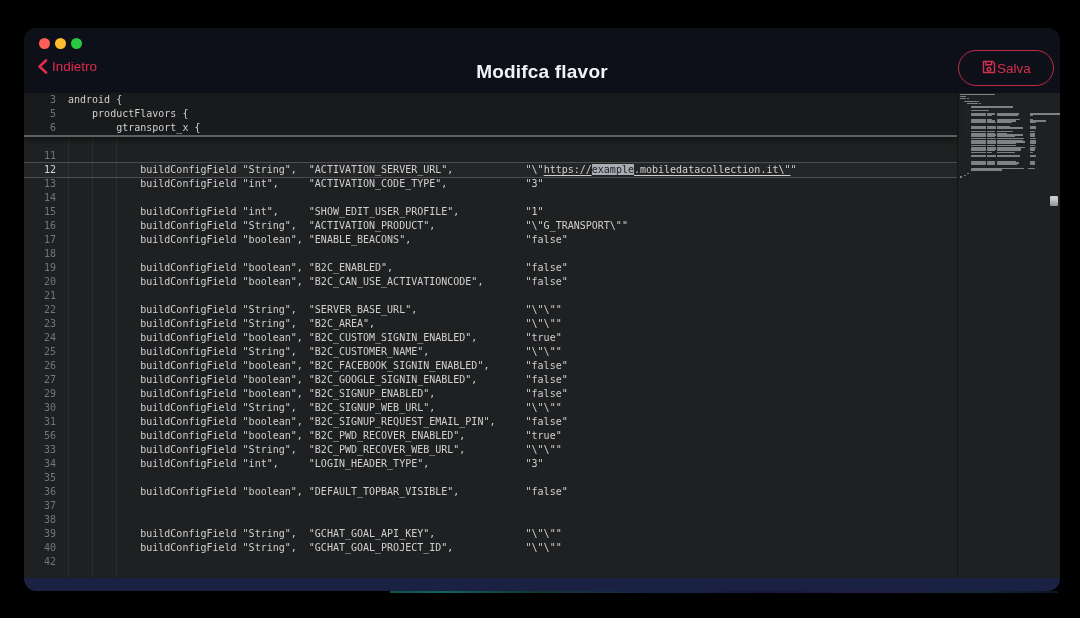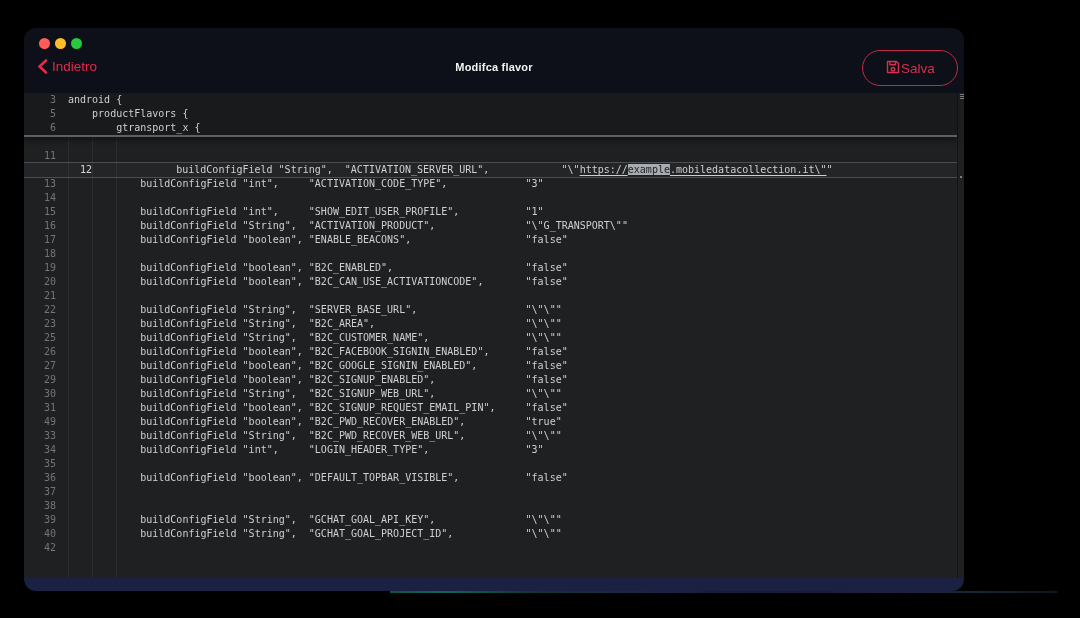--- a/index.html
+++ b/index.html
@@ -1,42 +1,42 @@
 <!DOCTYPE html>
 <html><head>
 <meta charset="utf-8">
 <style>
   html,body{margin:0;padding:0;background:#000;}
   .stage{position:relative;width:1080px;height:618px;background:#000;overflow:hidden;
          font-family:"Liberation Sans",sans-serif;}
-  .win{position:absolute;left:24px;top:28px;width:940px;height:563px;border-radius:12px;
+  .win{position:absolute;left:24px;top:28px;width:1036px;height:563px;border-radius:12px;
        background:#0d1018;overflow:hidden;}
   
   .traffic{position:absolute;left:15px;top:10px;display:flex;gap:5px;}
   .light{width:11px;height:11px;border-radius:50%;}
   .back{position:absolute;left:13px;top:31px;display:flex;align-items:center;gap:4px;
         color:#e02b4d;font-size:13.5px;cursor:default;}
   .back svg{display:block;}
   .title{position:absolute;left:0;top:33px;width:100%;text-align:center;color:#f2f3f5;
-         font-size:11px;font-weight:bold;letter-spacing:.2px;}
+         font-size:19px;font-weight:bold;letter-spacing:.2px;}
   .savebtn{position:absolute;right:6px;top:22px;width:94px;height:34px;border:1.5px solid #c22b45;
            border-radius:18px;display:flex;align-items:center;justify-content:center;
            color:#d5304e;font-size:13.5px;background:transparent;}
   
   .editor{position:absolute;left:0;top:65px;width:1036px;height:485px;background:#1f2021;
           overflow:hidden;}
   .guides{position:absolute;top:44px;left:0;width:933px;height:440px;pointer-events:none;}
   .guide{position:absolute;top:0;bottom:0;width:1px;background:rgba(255,255,255,0.06);}
   .rows{position:absolute;left:0;top:44px;width:933px;margin-top:12px;}
   .crow{display:flex;height:14px;line-height:14px;font-family:"DejaVu Sans Mono",monospace;
         font-size:10px;white-space:pre;}
   .crow.current{background:rgba(255,255,255,0.025);
         box-shadow:0 -1px 0 rgba(160,164,170,0.35), 0 1px 0 rgba(160,164,170,0.35);}
   .lnum{display:inline-block;width:32px;text-align:right;color:#71767b;flex:0 0 32px;}
-  .crow.current .lnum{color:#d3d7db;padding-left:36px;}
+  .crow.current .lnum{color:#d3d7db;}
   .ctext{display:inline-block;margin-left:12px;color:#cfcfcf;}
   .link{text-decoration:underline;text-underline-offset:2px;}
   .hl{background:#a7adb3;color:#1f2021;}
   
   .sticky{position:absolute;left:0;top:0;width:933px;height:42px;background:#191a1b;
           border-bottom:2px solid #5c6064;box-shadow:0 3px 6px rgba(0,0,0,0.45);z-index:3;}
   .sticky .crow{background:transparent;}
   
   .minimap{position:absolute;left:933px;top:0;width:91px;height:485px;background:#1f2021;
            border-left:1px solid rgba(0,0,0,0.35);}
@@ -99,27 +99,28 @@
           <div class="crow"><span class="lnum">14</span><span class="ctext"><span></span></span></div>
           <div class="crow"><span class="lnum">15</span><span class="ctext"><span>            buildConfigField "int",     "SHOW_EDIT_USER_PROFILE",           "1"</span></span></div>
           <div class="crow"><span class="lnum">16</span><span class="ctext"><span>            buildConfigField "String",  "ACTIVATION_PRODUCT",               "\"G_TRANSPORT\""</span></span></div>
           <div class="crow"><span class="lnum">17</span><span class="ctext"><span>            buildConfigField "boolean", "ENABLE_BEACONS",                   "false"</span></span></div>
           <div class="crow"><span class="lnum">18</span><span class="ctext"><span></span></span></div>
           <div class="crow"><span class="lnum">19</span><span class="ctext"><span>            buildConfigField "boolean", "B2C_ENABLED",                      "false"</span></span></div>
           <div class="crow"><span class="lnum">20</span><span class="ctext"><span>            buildConfigField "boolean", "B2C_CAN_USE_ACTIVATIONCODE",       "false"</span></span></div>
           <div class="crow"><span class="lnum">21</span><span class="ctext"><span></span></span></div>
           <div class="crow"><span class="lnum">22</span><span class="ctext"><span>            buildConfigField "String",  "SERVER_BASE_URL",                  "\"\""</span></span></div>
           <div class="crow"><span class="lnum">23</span><span class="ctext"><span>            buildConfigField "String",  "B2C_AREA",                         "\"\""</span></span></div>
+          <div class="crow"><span class="lnum">24</span><span class="ctext"><span>            buildConfigField "boolean", "B2C_CUSTOM_SIGNIN_ENABLED",        "true"</span></span></div>
           <div class="crow"><span class="lnum">25</span><span class="ctext"><span>            buildConfigField "String",  "B2C_CUSTOMER_NAME",                "\"\""</span></span></div>
           <div class="crow"><span class="lnum">26</span><span class="ctext"><span>            buildConfigField "boolean", "B2C_FACEBOOK_SIGNIN_ENABLED",      "false"</span></span></div>
           <div class="crow"><span class="lnum">27</span><span class="ctext"><span>            buildConfigField "boolean", "B2C_GOOGLE_SIGNIN_ENABLED",        "false"</span></span></div>
           <div class="crow"><span class="lnum">29</span><span class="ctext"><span>            buildConfigField "boolean", "B2C_SIGNUP_ENABLED",               "false"</span></span></div>
           <div class="crow"><span class="lnum">30</span><span class="ctext"><span>            buildConfigField "String",  "B2C_SIGNUP_WEB_URL",               "\"\""</span></span></div>
           <div class="crow"><span class="lnum">31</span><span class="ctext"><span>            buildConfigField "boolean", "B2C_SIGNUP_REQUEST_EMAIL_PIN",     "false"</span></span></div>
-          <div class="crow"><span class="lnum">49</span><span class="ctext"><span>            buildConfigField "boolean", "B2C_PWD_RECOVER_ENABLED",          "true"</span></span></div>
+          <div class="crow"><span class="lnum">56</span><span class="ctext"><span>            buildConfigField "boolean", "B2C_PWD_RECOVER_ENABLED",          "true"</span></span></div>
           <div class="crow"><span class="lnum">33</span><span class="ctext"><span>            buildConfigField "String",  "B2C_PWD_RECOVER_WEB_URL",          "\"\""</span></span></div>
           <div class="crow"><span class="lnum">34</span><span class="ctext"><span>            buildConfigField "int",     "LOGIN_HEADER_TYPE",                "3"</span></span></div>
           <div class="crow"><span class="lnum">35</span><span class="ctext"><span></span></span></div>
           <div class="crow"><span class="lnum">36</span><span class="ctext"><span>            buildConfigField "boolean", "DEFAULT_TOPBAR_VISIBLE",           "false"</span></span></div>
           <div class="crow"><span class="lnum">37</span><span class="ctext"><span></span></span></div>
           <div class="crow"><span class="lnum">38</span><span class="ctext"><span></span></span></div>
           <div class="crow"><span class="lnum">39</span><span class="ctext"><span>            buildConfigField "String",  "GCHAT_GOAL_API_KEY",               "\"\""</span></span></div>
           <div class="crow"><span class="lnum">40</span><span class="ctext"><span>            buildConfigField "String",  "GCHAT_GOAL_PROJECT_ID",            "\"\""</span></span></div>
           <div class="crow"><span class="lnum">42</span><span class="ctext"><span></span></span></div>
         </div>

